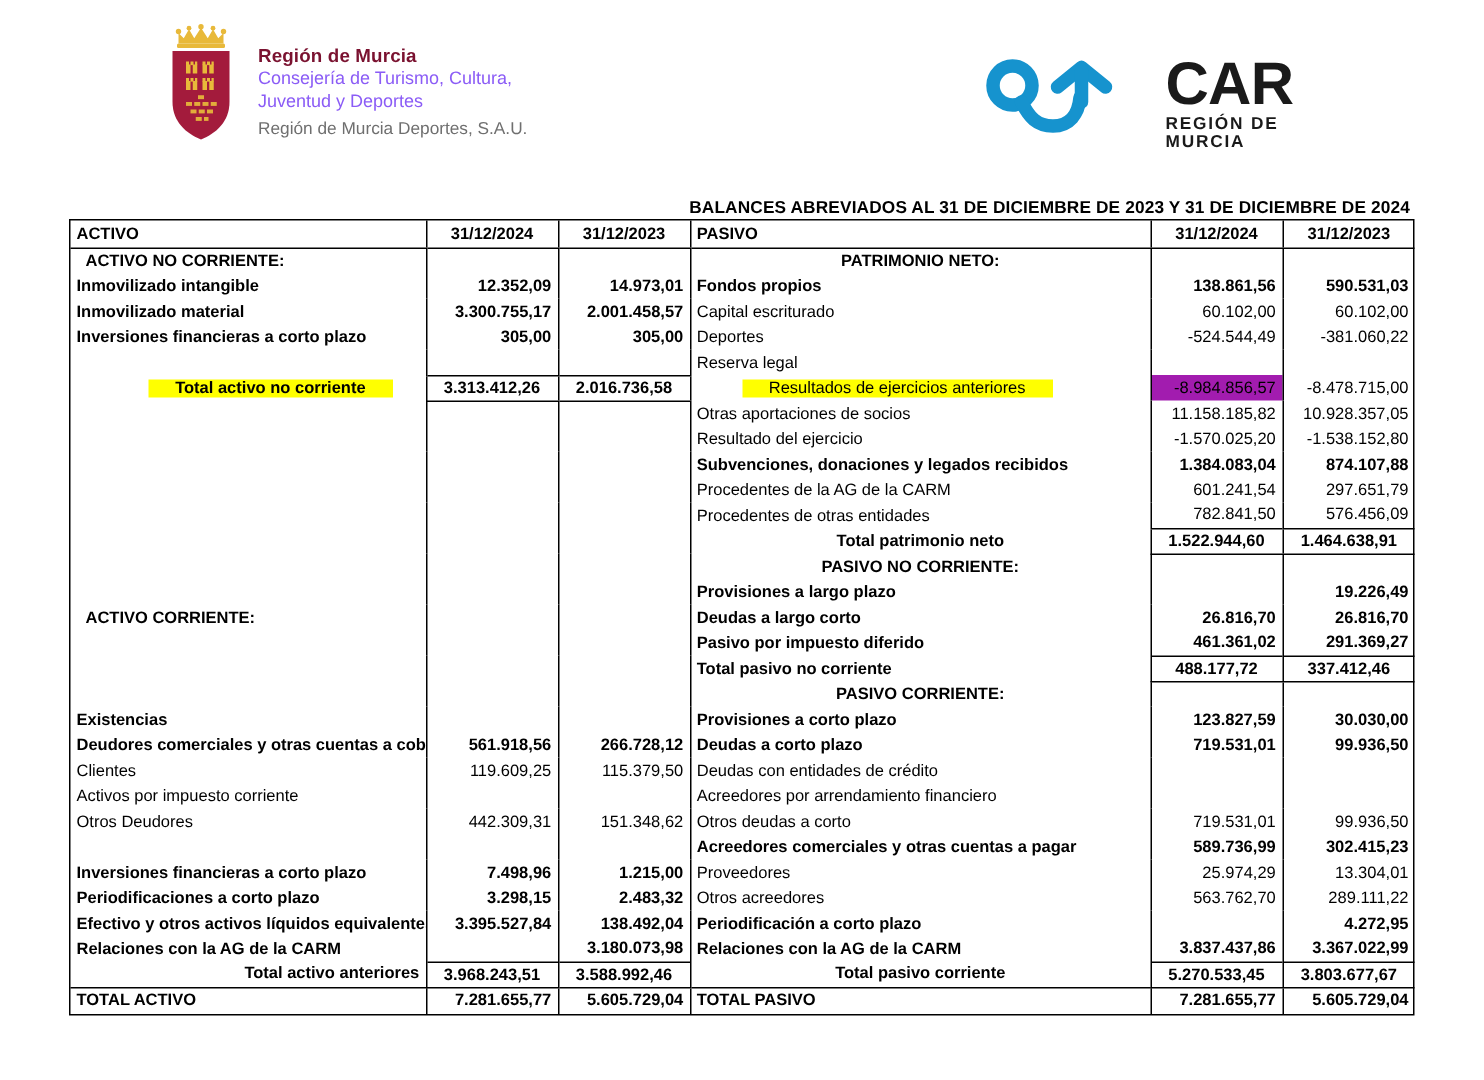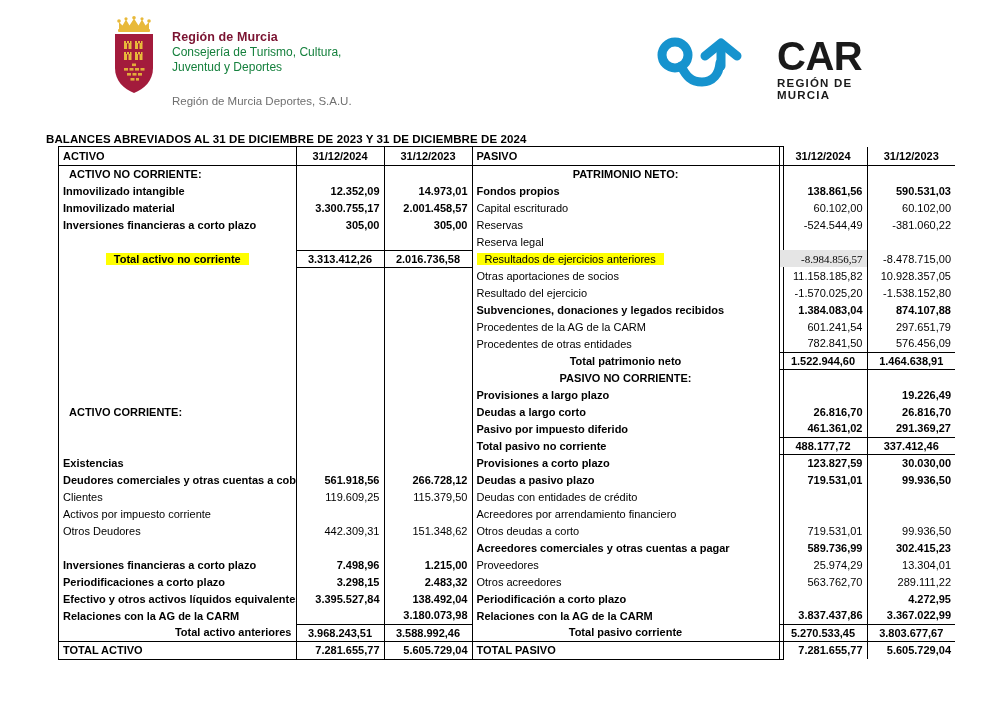--- a/index.html
+++ b/index.html
@@ -48,37 +48,37 @@
     line-height: 1.22;
   }
   .brand-title {
     font-size: 12.5px;
     font-weight: bold;
     color: #7a1230;
     letter-spacing: 0.1px;
   }
   .brand-sub {
     font-size: 12px;
-    color: #15803d;
+    color: #8b5cf6;
     font-weight: normal;
   }
   .brand-company {
     position: absolute;
     left: 172px;
-    top: 95px;
+    top: 80px;
     font-size: 11.5px;
     color: #6f6f6f;
   }
 
   .brand-right {
     position: absolute;
     left: 655px;
     top: 36px;
     display: flex;
-    align-items: flex-start;
+    align-items: flex-end;
     gap: 14px;
   }
   .car-mark { flex: none; }
   .car-words { line-height: 1; }
   .car-title {
     font-size: 40px;
     font-weight: bold;
     letter-spacing: -0.5px;
     color: #1a1a1a;
   }
@@ -89,32 +89,32 @@
     color: #1a1a1a;
     margin-top: 2px;
   }
 
   
   .table-title {
     position: absolute;
     left: 46px;
     top: 133px;
     width: 894px;
-    text-align: left;
+    text-align: right;
     font-size: 11.5px;
     font-weight: bold;
     letter-spacing: 0.1px;
   }
 
   
   .balance-wrap {
     position: absolute;
-    left: 58px;
+    left: 46px;
     top: 146px;
-    width: 726px;
+    width: 897px;
     border: 1.6px solid #000;
     box-sizing: border-box;
   }
   table.balance {
     border-collapse: collapse;
     table-layout: fixed;
     width: 100%;
     font-size: 11px;
   }
   table.balance td {
@@ -138,25 +138,26 @@
   .ind1 { padding-left: 10px !important; }
 
   
   .vl-left  { border-left: 1.6px solid #000; }
   .vl-thin-l{ border-left: 1px solid #000; }
 
   
   .hr-top    { border-top: 1.3px solid #000; text-align: center; }
   .hr-bot    { border-bottom: 1.3px solid #000; }
 
-  .hl { background: #e5e5e5; font-family: Liberation Serif, serif; }
+  .hl { background: #a21caf; }
   .hl-inline {
     background: #ffff00;
-    padding: 0 8px;
+    padding: 0 18px;
     box-decoration-break: clone;
+    margin-left: 30px;
   }
 
   tr.headrow td {
     font-weight: bold;
     border-bottom: 1.4px solid #000;
     height: 18px;
   }
   tr.grandtotal td {
     font-weight: bold;
     border-top: 1.5px solid #000;
@@ -299,21 +300,21 @@
             <td class="num vl-left b">3.300.755,17</td>
             <td class="num vl-thin-l b">2.001.458,57</td>
             <td class="vl-left ">Capital escriturado</td>
             <td class="num vl-left ">60.102,00</td>
             <td class="num vl-thin-l ">60.102,00</td>
           </tr>
           <tr>
             <td class="b">Inversiones financieras a corto plazo</td>
             <td class="num vl-left b">305,00</td>
             <td class="num vl-thin-l b">305,00</td>
-            <td class="vl-left ">Reservas</td>
+            <td class="vl-left ">Deportes</td>
             <td class="num vl-left ">-524.544,49</td>
             <td class="num vl-thin-l ">-381.060,22</td>
           </tr>
           <tr>
             <td class=""></td>
             <td class="num vl-left "></td>
             <td class="num vl-thin-l "></td>
             <td class="vl-left ">Reserva legal</td>
             <td class="num vl-left "></td>
             <td class="num vl-thin-l "></td>
@@ -408,32 +409,40 @@
           </tr>
           <tr>
             <td class=""></td>
             <td class="num vl-left "></td>
             <td class="num vl-thin-l "></td>
             <td class="vl-left b">Total pasivo no corriente</td>
             <td class="num vl-left hr-top hr-bot b">488.177,72</td>
             <td class="num vl-thin-l hr-top hr-bot b">337.412,46</td>
           </tr>
           <tr>
+            <td class=""></td>
+            <td class="num vl-left "></td>
+            <td class="num vl-thin-l "></td>
+            <td class="vl-left b ctr">PASIVO CORRIENTE:</td>
+            <td class="num vl-left "></td>
+            <td class="num vl-thin-l "></td>
+          </tr>
+          <tr>
             <td class="b">Existencias</td>
             <td class="num vl-left b"></td>
             <td class="num vl-thin-l b"></td>
             <td class="vl-left b">Provisiones a corto plazo</td>
             <td class="num vl-left b">123.827,59</td>
             <td class="num vl-thin-l b">30.030,00</td>
           </tr>
           <tr>
             <td class="b">Deudores comerciales y otras cuentas a cobrar</td>
             <td class="num vl-left b">561.918,56</td>
             <td class="num vl-thin-l b">266.728,12</td>
-            <td class="vl-left b">Deudas a pasivo plazo</td>
+            <td class="vl-left b">Deudas a corto plazo</td>
             <td class="num vl-left b">719.531,01</td>
             <td class="num vl-thin-l b">99.936,50</td>
           </tr>
           <tr>
             <td class="">Clientes</td>
             <td class="num vl-left ">119.609,25</td>
             <td class="num vl-thin-l ">115.379,50</td>
             <td class="vl-left ">Deudas  con entidades de crédito</td>
             <td class="num vl-left "></td>
             <td class="num vl-thin-l "></td>

